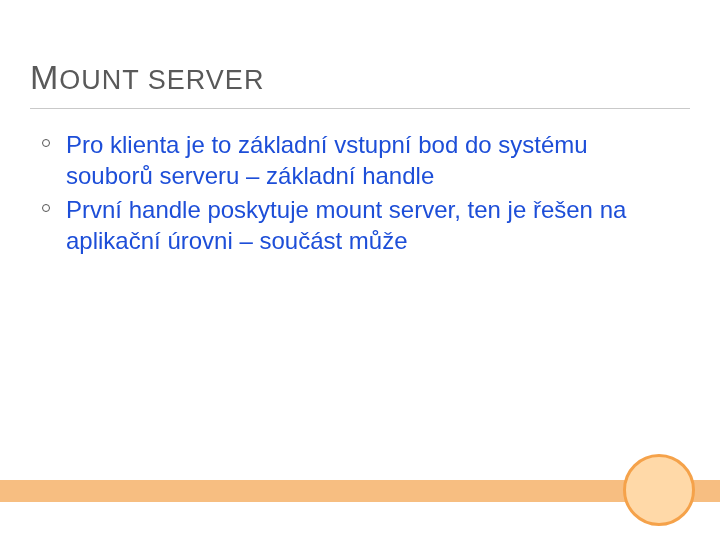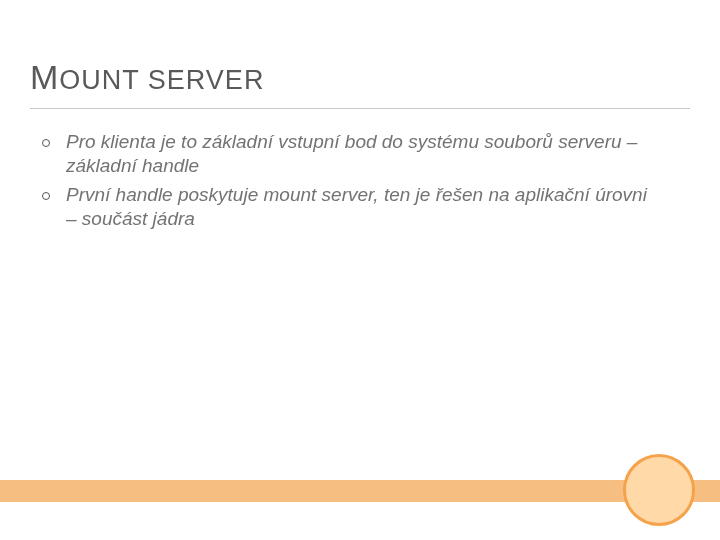--- a/index.html
+++ b/index.html
@@ -47,25 +47,24 @@
     right: 60px;
   }
   .bullets {
     list-style: none;
     margin: 0;
     padding: 0;
   }
   .bullets li {
     position: relative;
     padding-left: 28px;
-    font-size: 19px;
+    font-size: 24px;
     line-height: 1.28;
-    color: #737373;
+    color: #1d4ed8;
     margin-bottom: 4px;
-    font-style: italic;
   }
   .bullets li::before {
     content: "";
     position: absolute;
     left: 4px;
     top: 9px;
     width: 8px;
     height: 8px;
     border: 1.6px solid #555;
     border-radius: 50%;
@@ -95,18 +94,18 @@
 <body>
 
 <div class="slide">
   <div class="title">
     <span class="first">M</span><span>OUNT SERVER</span>
   </div>
   <div class="rule"></div>
   <div class="content">
     <ul class="bullets">
       <li>Pro klienta je to základní vstupní bod do systému souborů serveru – základní handle</li>
-      <li>První handle poskytuje mount server, ten je řešen na aplikační úrovni – součást jádra</li>
+      <li>První handle poskytuje mount server, ten je řešen na aplikační úrovni – součást může</li>
     </ul>
   </div>
   <div class="footer-line"></div>
   <div class="footer-circle"></div>
 </div>
 
 </body></html>

